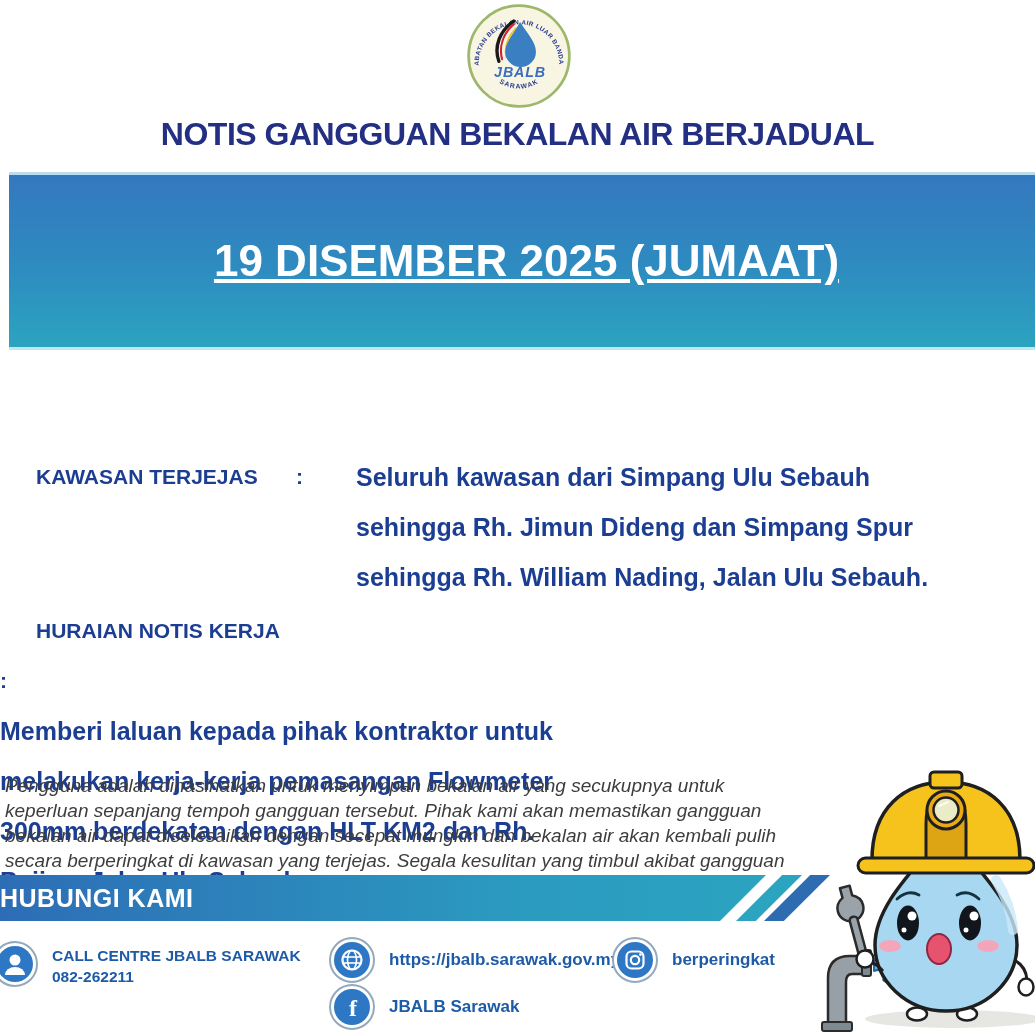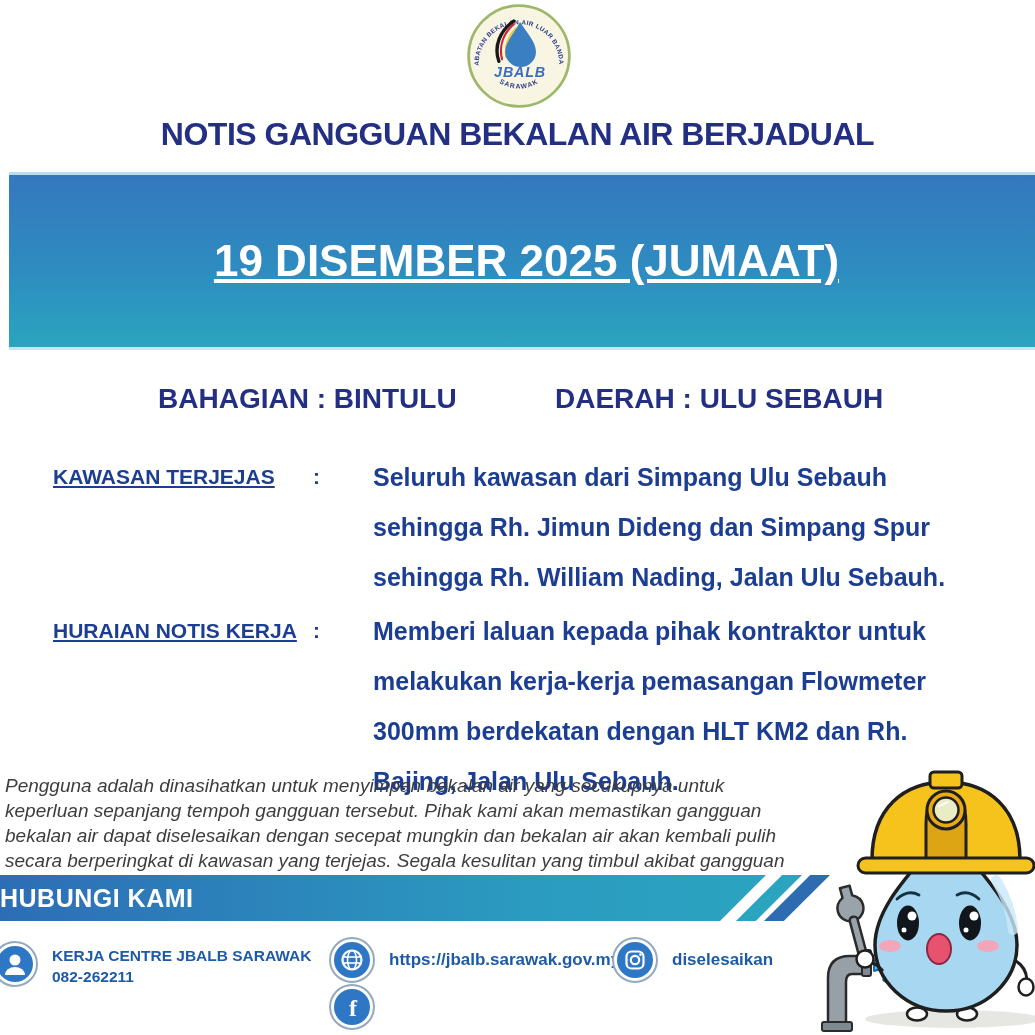--- a/index.html
+++ b/index.html
@@ -25,22 +25,22 @@
     font-size:44px;
     text-decoration:underline;
   }
   
   .region-row { position:absolute; top:383px; left:0; width:1035px; height:36px; }
   .region-bahagian { position:absolute; left:158px; font-size:28px; font-weight:700; color:#232f82; }
   .region-daerah   { position:absolute; left:555px; font-size:28px; font-weight:700; color:#232f82; }
   
   .detail-row { position:absolute; left:0; width:1005px; display:flex; align-items:flex-start; color:#1c3e92; font-weight:700; }
   .detail-row-1 { top:452px; }
-  .detail-row-2 { top:606px; }
-  .detail-label { margin-left:53px; width:260px; font-size:21px; line-height:50px;text-decoration:underline; }
+  .detail-row-2 { top:606px;flex-direction:column; }
+  .detail-label { margin-left:36px; width:260px; font-size:21px; line-height:50px; }
   .detail-colon { width:60px; font-size:21px; line-height:50px; }
   .detail-value { width:595px; font-size:25px; line-height:50px; }
   
   .disclaimer {
     position:absolute; top:773px; left:5px; width:780px; margin:0;
     font-style:italic; font-size:19px; line-height:25px; color:#3d3d3d;
   }
   
   .contact-banner {
     position:absolute; top:875px; left:0; width:766px; height:46px;
@@ -97,24 +97,20 @@
       <text x="51" y="70" text-anchor="middle" font-size="13.5" font-weight="bold" font-style="italic" fill="#3a6cc0" letter-spacing="0.8">JBALB</text>
     </svg>
   </div>
 
   <h1 class="title">NOTIS GANGGUAN BEKALAN AIR BERJADUAL</h1>
 
   <div class="schedule-banner">
     <div>19 DISEMBER 2025 (JUMAAT)</div>
   </div>
 
-  <div class="region-row">
-    <span class="region-bahagian">BAHAGIAN : BINTULU</span>
-    <span class="region-daerah">DAERAH : ULU SEBAUH</span>
-  </div>
 
   <div class="detail-row detail-row-1">
     <div class="detail-label">KAWASAN TERJEJAS</div>
     <div class="detail-colon">:</div>
     <div class="detail-value">Seluruh kawasan dari Simpang Ulu Sebauh sehingga Rh. Jimun Dideng dan Simpang Spur sehingga Rh. William Nading, Jalan Ulu Sebauh.</div>
   </div>
   <div class="detail-row detail-row-2">
     <div class="detail-label">HURAIAN NOTIS KERJA</div>
     <div class="detail-colon">:</div>
     <div class="detail-value">Memberi laluan kepada pihak kontraktor untuk melakukan kerja-kerja pemasangan Flowmeter 300mm berdekatan dengan HLT KM2 dan Rh. Bajing, Jalan Ulu Sebauh.</div>
@@ -130,21 +126,21 @@
 
   <div class="citem citem-call">
     <span class="cicon">
       <svg width="36" height="36" viewBox="0 0 36 36">
         <circle cx="18" cy="18" r="18" fill="#2e77c5"></circle>
         <circle cx="18" cy="14" r="5.5" fill="#fff"></circle>
         <path d="M8 29 a10 8 0 0 1 20 0 z" fill="#fff"></path>
       </svg>
     </span>
     <span class="ctext-2line">
-      <div>KERJA CENTRE JBALB SARAWAK</div>
+      <div>CALL CENTRE JBALB SARAWAK</div>
       <div>082-262211</div>
     </span>
   </div>
 
   <div class="citem citem-web">
     <span class="cicon">
       <svg width="36" height="36" viewBox="0 0 36 36">
         <circle cx="18" cy="18" r="18" fill="#2e77c5"></circle>
         <circle cx="18" cy="18" r="9.5" fill="none" stroke="#fff" stroke-width="2.2"></circle>
         <ellipse cx="18" cy="18" rx="4.5" ry="9.5" fill="none" stroke="#fff" stroke-width="1.6"></ellipse>
@@ -155,32 +151,33 @@
     <span class="ctext-1line">https://jbalb.sarawak.gov.my/</span>
   </div>
 
   <div class="citem citem-fb">
     <span class="cicon">
       <svg width="36" height="36" viewBox="0 0 36 36">
         <circle cx="18" cy="18" r="18" fill="#2e77c5"></circle>
         <text x="19" y="27" text-anchor="middle" font-family="Liberation Serif, serif" font-size="24" font-weight="bold" fill="#fff">f</text>
       </svg>
     </span>
+    <span class="ctext-1line">JBALB Sarawak</span>
   </div>
 
   <div class="citem citem-ig">
     <span class="cicon">
       <svg width="36" height="36" viewBox="0 0 36 36">
         <circle cx="18" cy="18" r="18" fill="#2e77c5"></circle>
         <rect x="9.5" y="9.5" width="17" height="17" rx="5" fill="none" stroke="#fff" stroke-width="2.2"></rect>
         <circle cx="18" cy="18" r="4.2" fill="none" stroke="#fff" stroke-width="2.2"></circle>
         <circle cx="23.4" cy="12.6" r="1.4" fill="#fff"></circle>
       </svg>
     </span>
-    <span class="ctext-1line">diselesaikan</span>
+    <span class="ctext-1line">berperingkat</span>
   </div>
 
   <svg class="mascot" viewBox="0 0 217 267">
     <ellipse cx="135" cy="251" rx="88" ry="9" fill="#e6e6e2"></ellipse>
 
     <g>
       <path d="M10 258 V210 q0 -22 22 -22 h14 v18 h-12 q-6 0 -6 8 v44 z" fill="#97a0a7" stroke="#2b2b2b" stroke-width="2.5" stroke-linejoin="round"></path>
       <rect x="44" y="182" width="9" height="26" rx="2" fill="#7f8990" stroke="#2b2b2b" stroke-width="2"></rect>
       <rect x="4" y="254" width="30" height="9" rx="2" fill="#7f8990" stroke="#2b2b2b" stroke-width="2"></rect>
     </g>

